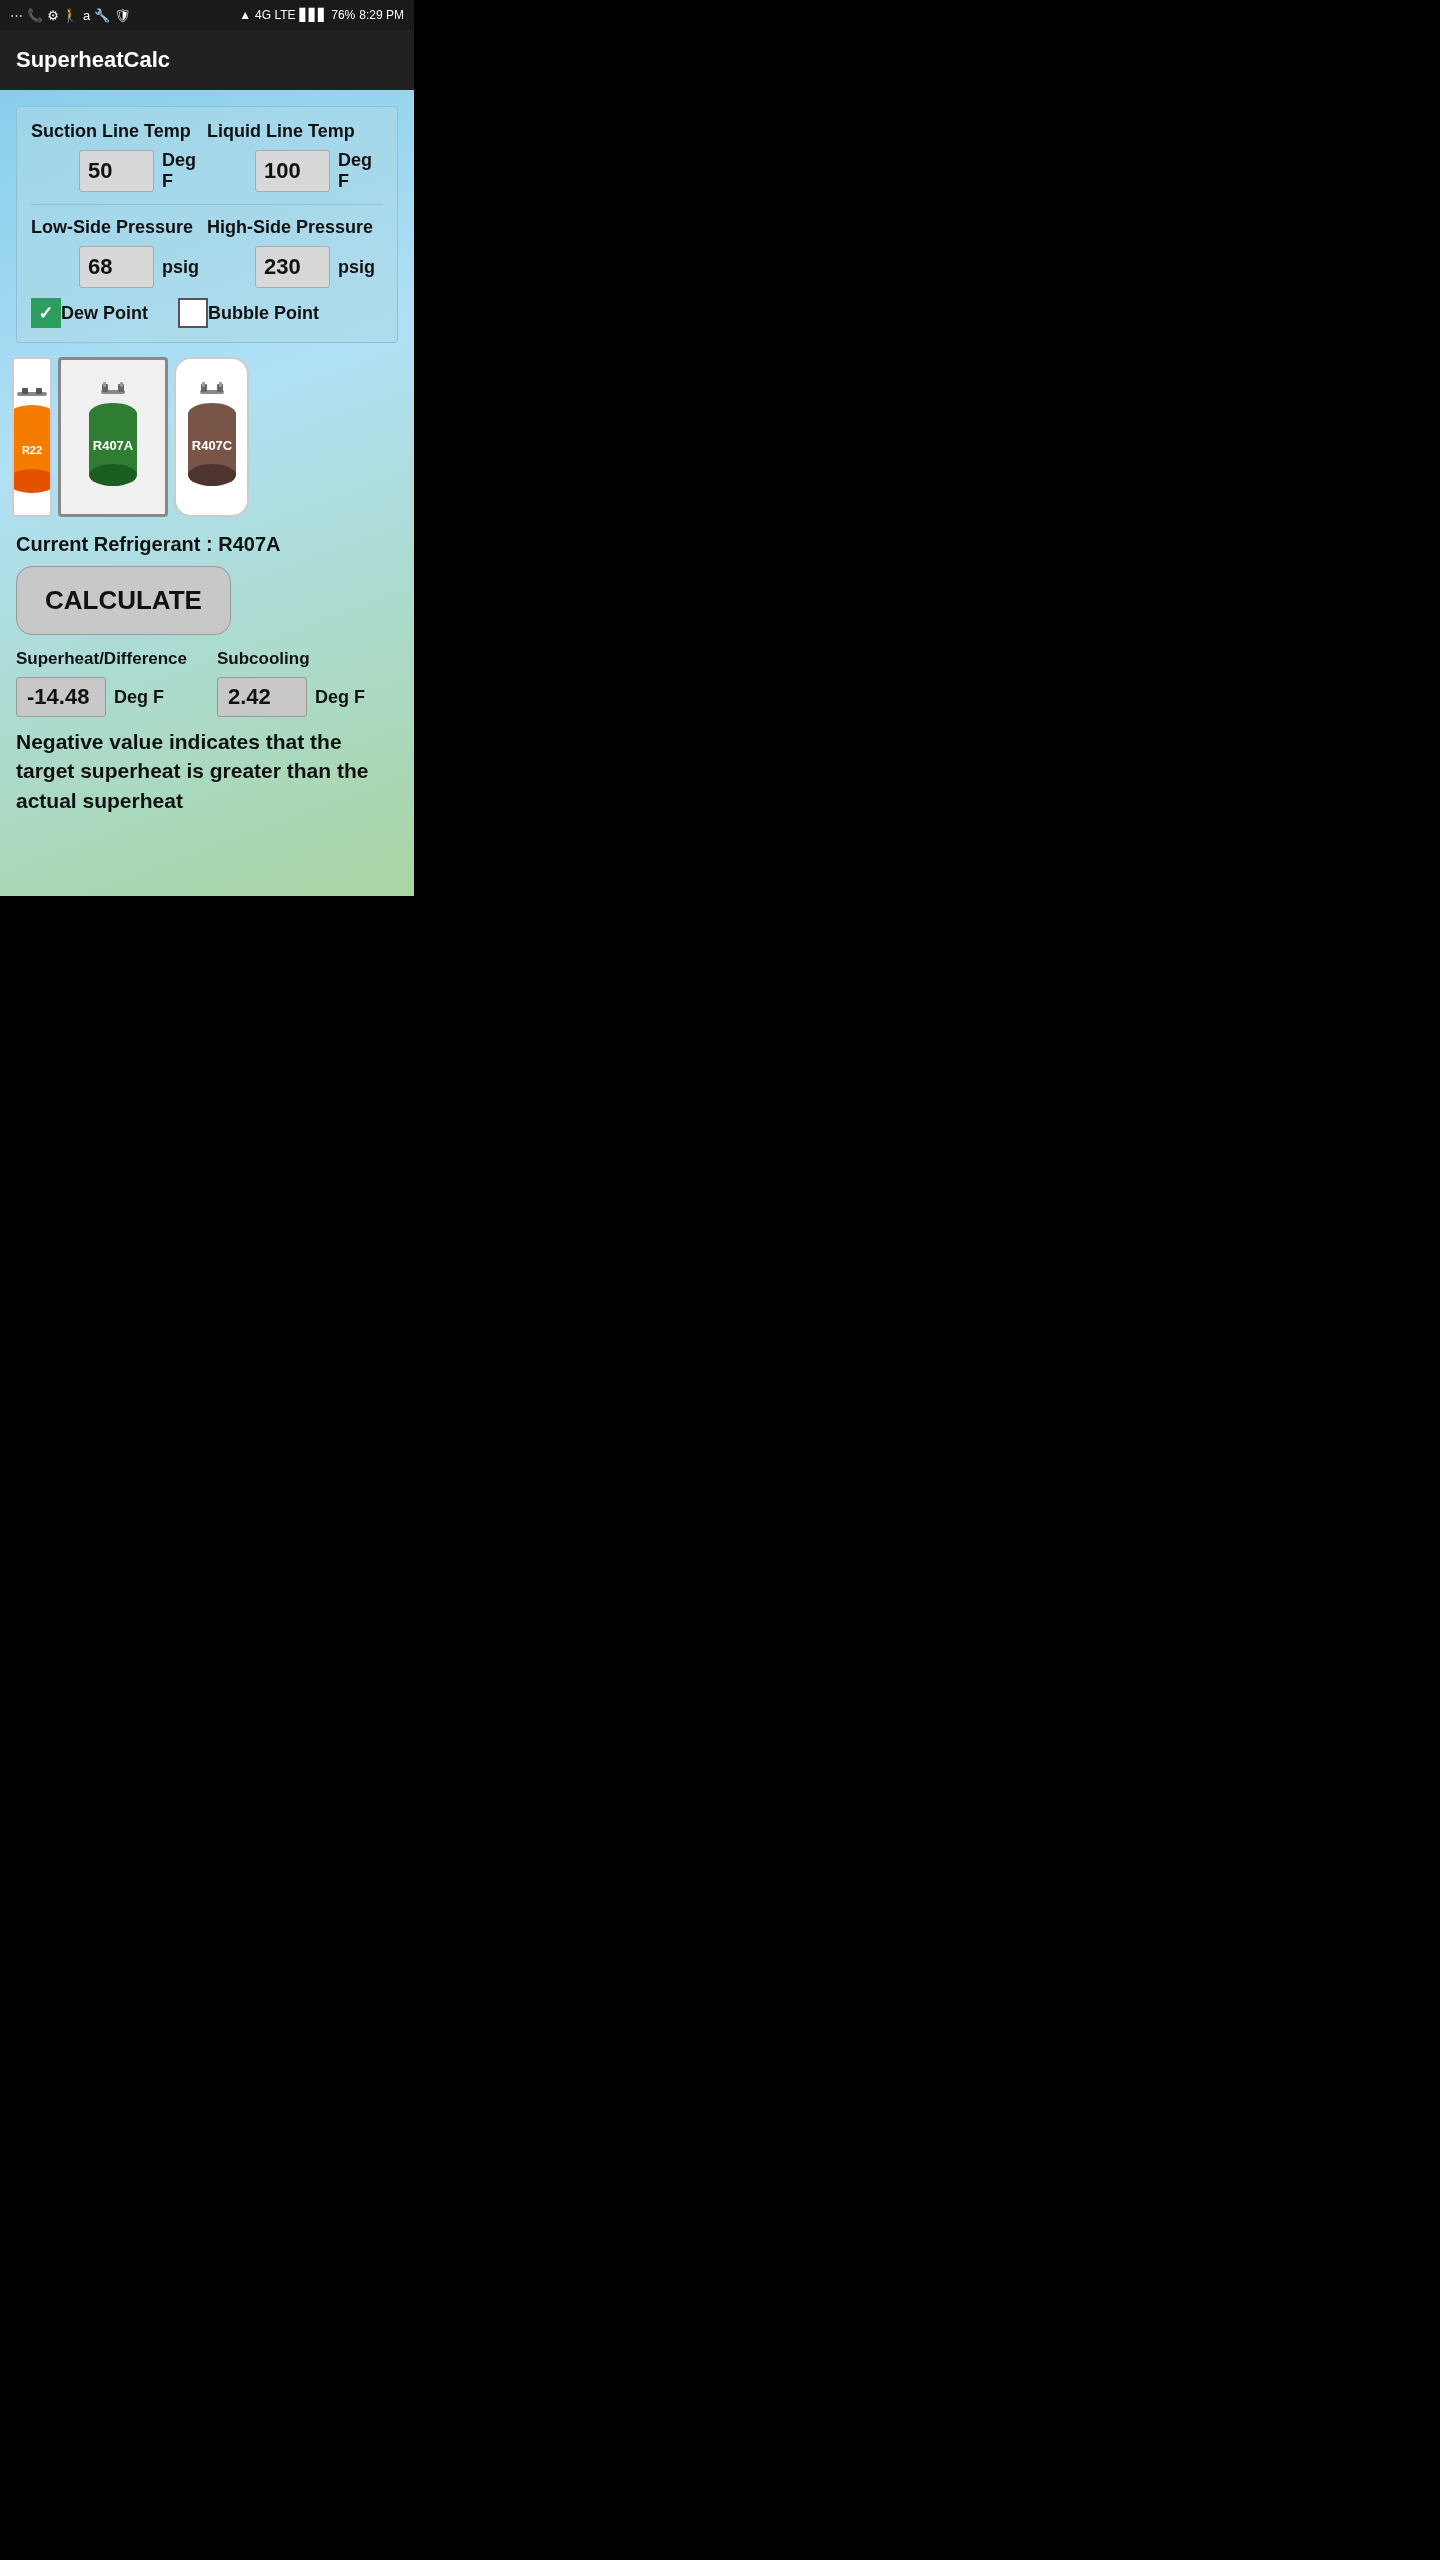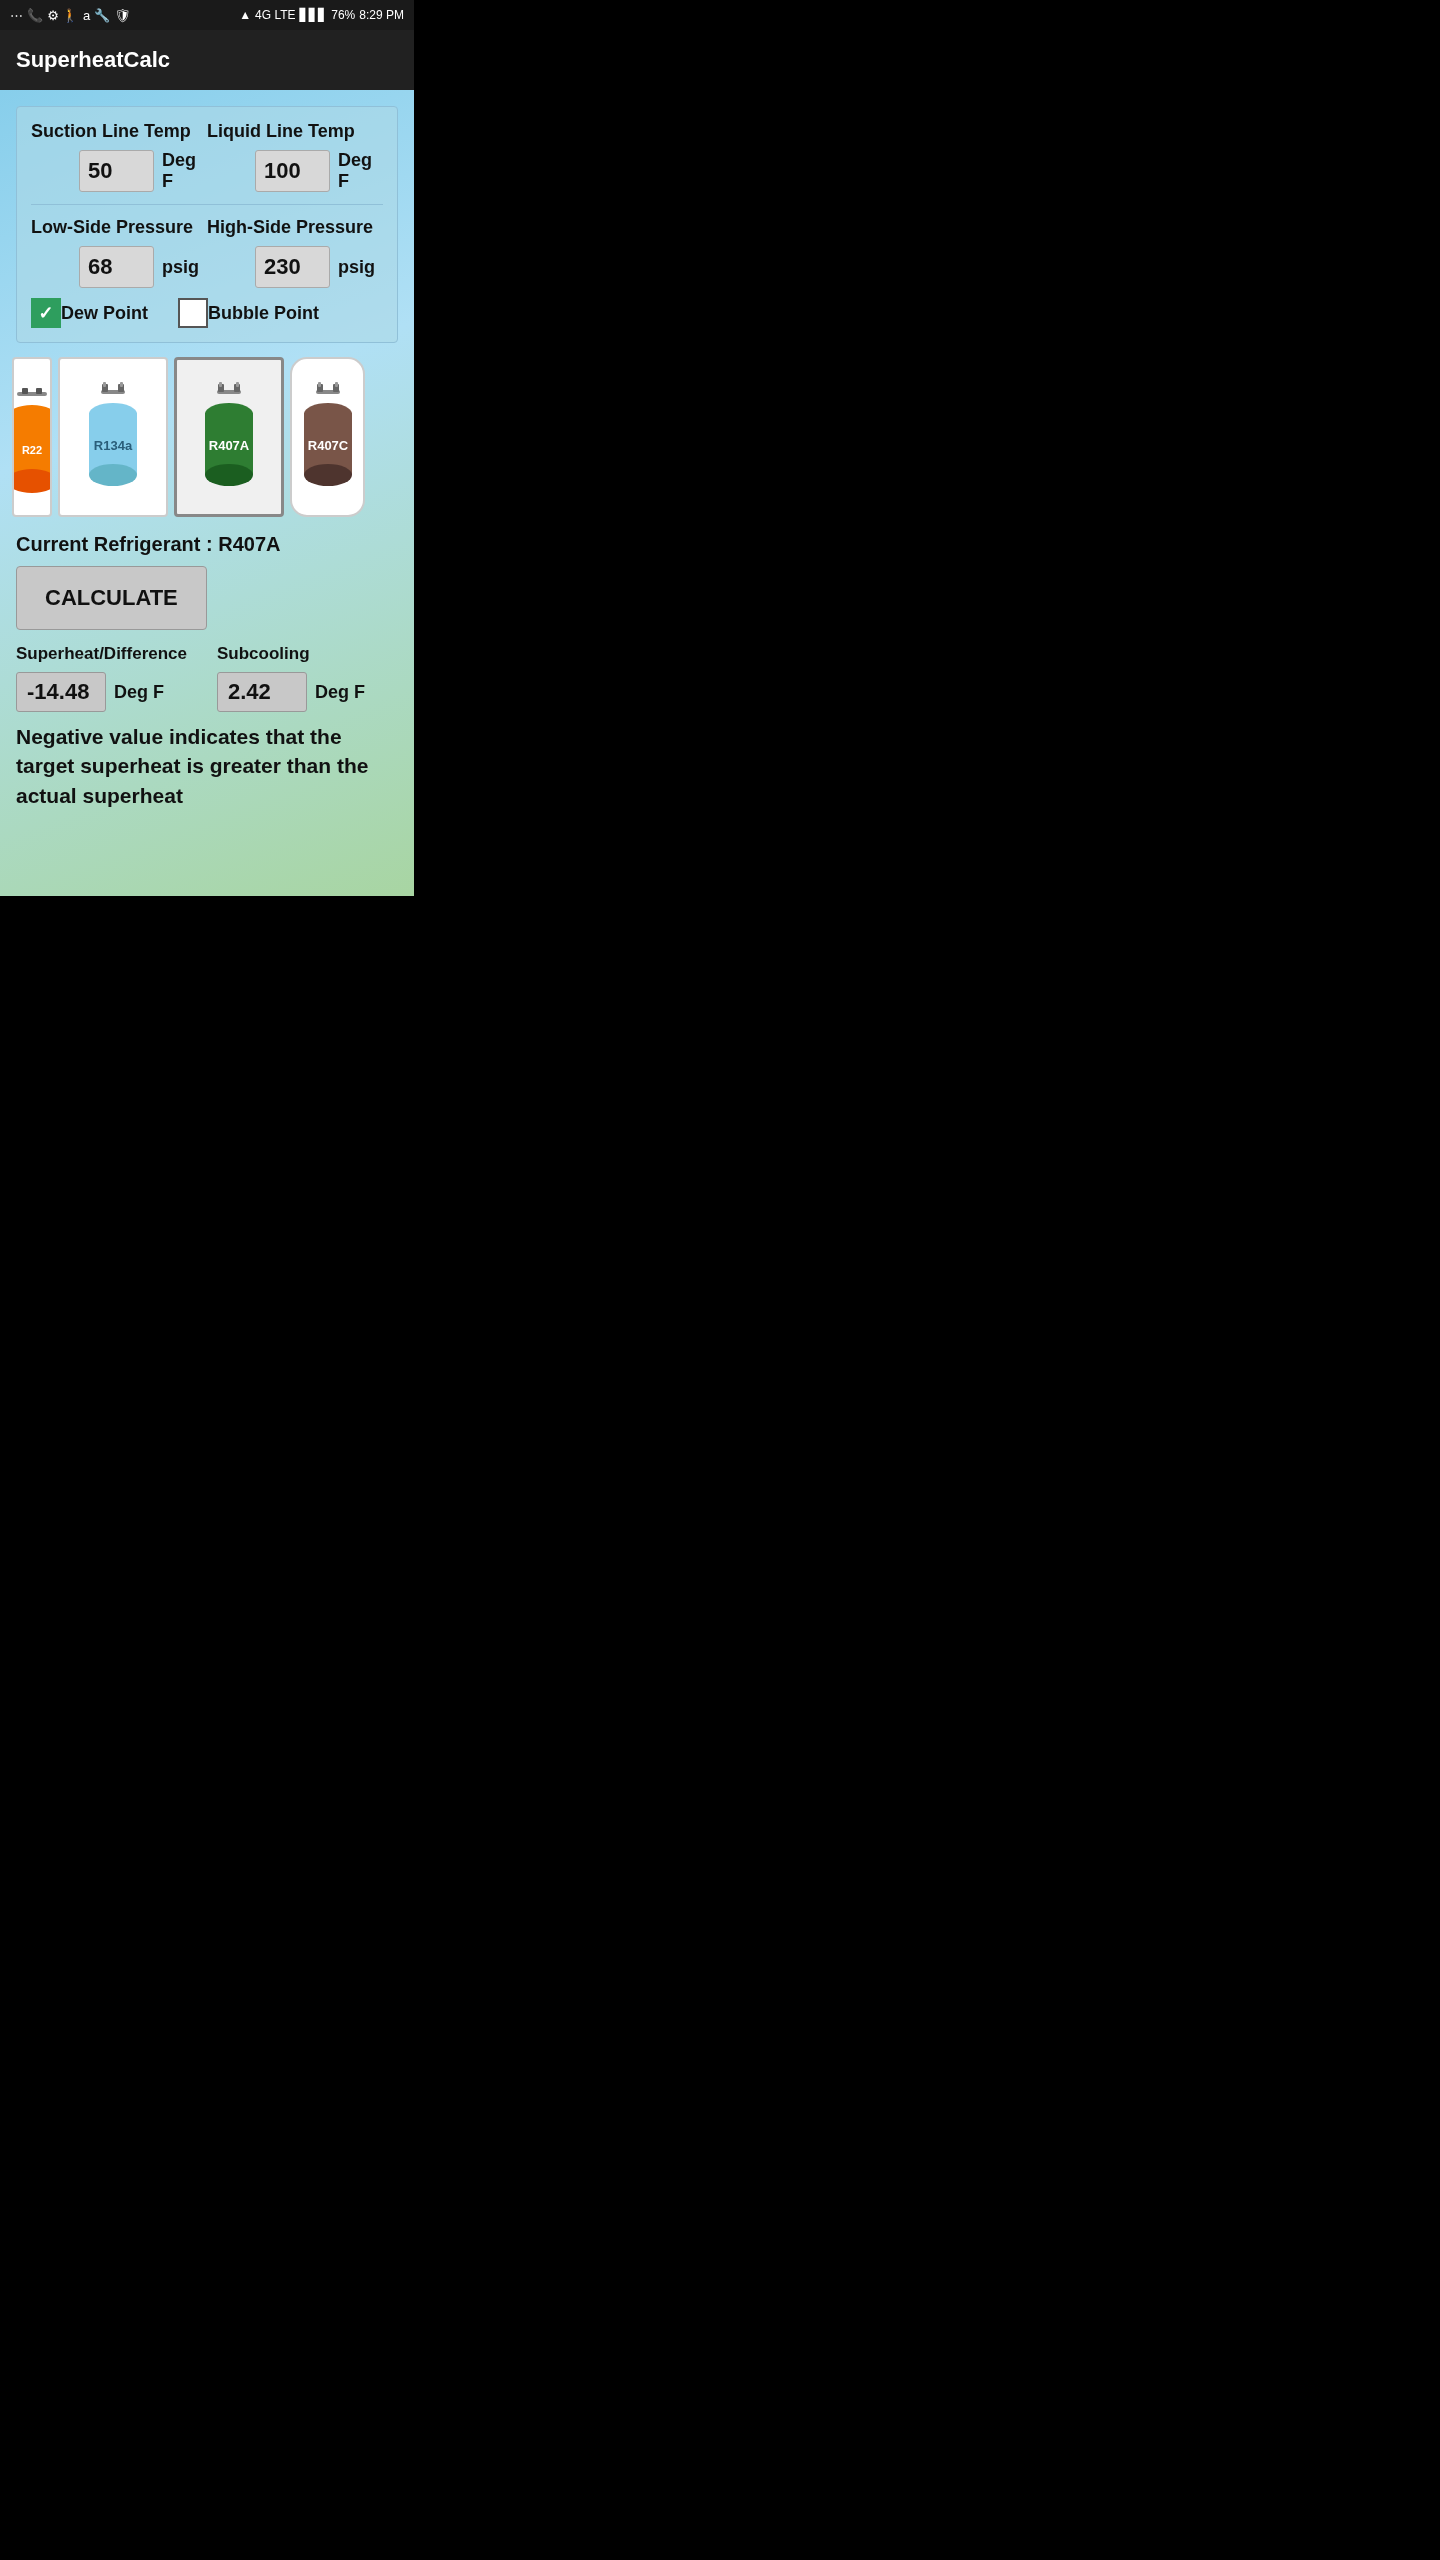--- a/index.html
+++ b/index.html
@@ -202,23 +202,23 @@
       font-size: 20px;
       font-weight: bold;
       color: #111;
       margin: 12px 0 10px 0;
     }
 
     
     .calculate-btn {
       background: #c8c8c8;
       border: 1px solid #999;
-      border-radius: 4px;
+      border-radius: 16px;
       padding: 18px 28px;
-      font-size: 22px;
+      font-size: 26px;
       font-weight: bold;
       color: #111;
       cursor: pointer;
       margin-bottom: 14px;
       display: inline-block;
       min-width: 160px;
       text-align: center;
     }
 
     
@@ -366,33 +366,20 @@
         <rect x="25" y="20" width="30" height="4" rx="2" fill="#888"></rect>
         <rect x="30" y="16" width="6" height="6" rx="1" fill="#555"></rect>
         <rect x="44" y="16" width="6" height="6" rx="1" fill="#555"></rect>
         <ellipse cx="40" cy="45" rx="25" ry="12" fill="#f57c00"></ellipse>
         <rect x="15" y="44" width="50" height="65" fill="#f57c00"></rect>
         <ellipse cx="40" cy="109" rx="25" ry="12" fill="#e65100"></ellipse>
         <text x="40" y="82" text-anchor="middle" fill="white" font-size="11" font-weight="bold">R22</text>
       </svg>
     </div>
 
-    <div class="refrigerant-card" style="border-color:#ccc;">
-      <svg class="tank-svg" viewBox="0 0 80 130">
-        <rect x="28" y="18" width="24" height="4" rx="2" fill="#888"></rect>
-        <rect x="29" y="12" width="6" height="8" rx="1" fill="#666"></rect>
-        <rect x="45" y="12" width="6" height="8" rx="1" fill="#666"></rect>
-        <rect x="30" y="10" width="3" height="5" rx="1" fill="#999"></rect>
-        <rect x="47" y="10" width="3" height="5" rx="1" fill="#999"></rect>
-        <ellipse cx="40" cy="42" rx="24" ry="11" fill="#87ceeb"></ellipse>
-        <rect x="16" y="41" width="48" height="62" fill="#87ceeb"></rect>
-        <ellipse cx="40" cy="103" rx="24" ry="11" fill="#64b5c8"></ellipse>
-        <text x="40" y="78" text-anchor="middle" fill="#2a5e7a" font-size="13" font-weight="bold">R134a</text>
-      </svg>
-    </div>
 
     <div class="refrigerant-card selected" style="border-color:#888;">
       <svg class="tank-svg" viewBox="0 0 80 130">
         <rect x="28" y="18" width="24" height="4" rx="2" fill="#888"></rect>
         <rect x="29" y="12" width="6" height="8" rx="1" fill="#666"></rect>
         <rect x="45" y="12" width="6" height="8" rx="1" fill="#666"></rect>
         <rect x="30" y="10" width="3" height="5" rx="1" fill="#999"></rect>
         <rect x="47" y="10" width="3" height="5" rx="1" fill="#999"></rect>
         <ellipse cx="40" cy="42" rx="24" ry="11" fill="#2e7d32"></ellipse>
         <rect x="16" y="41" width="48" height="62" fill="#2e7d32"></rect>

